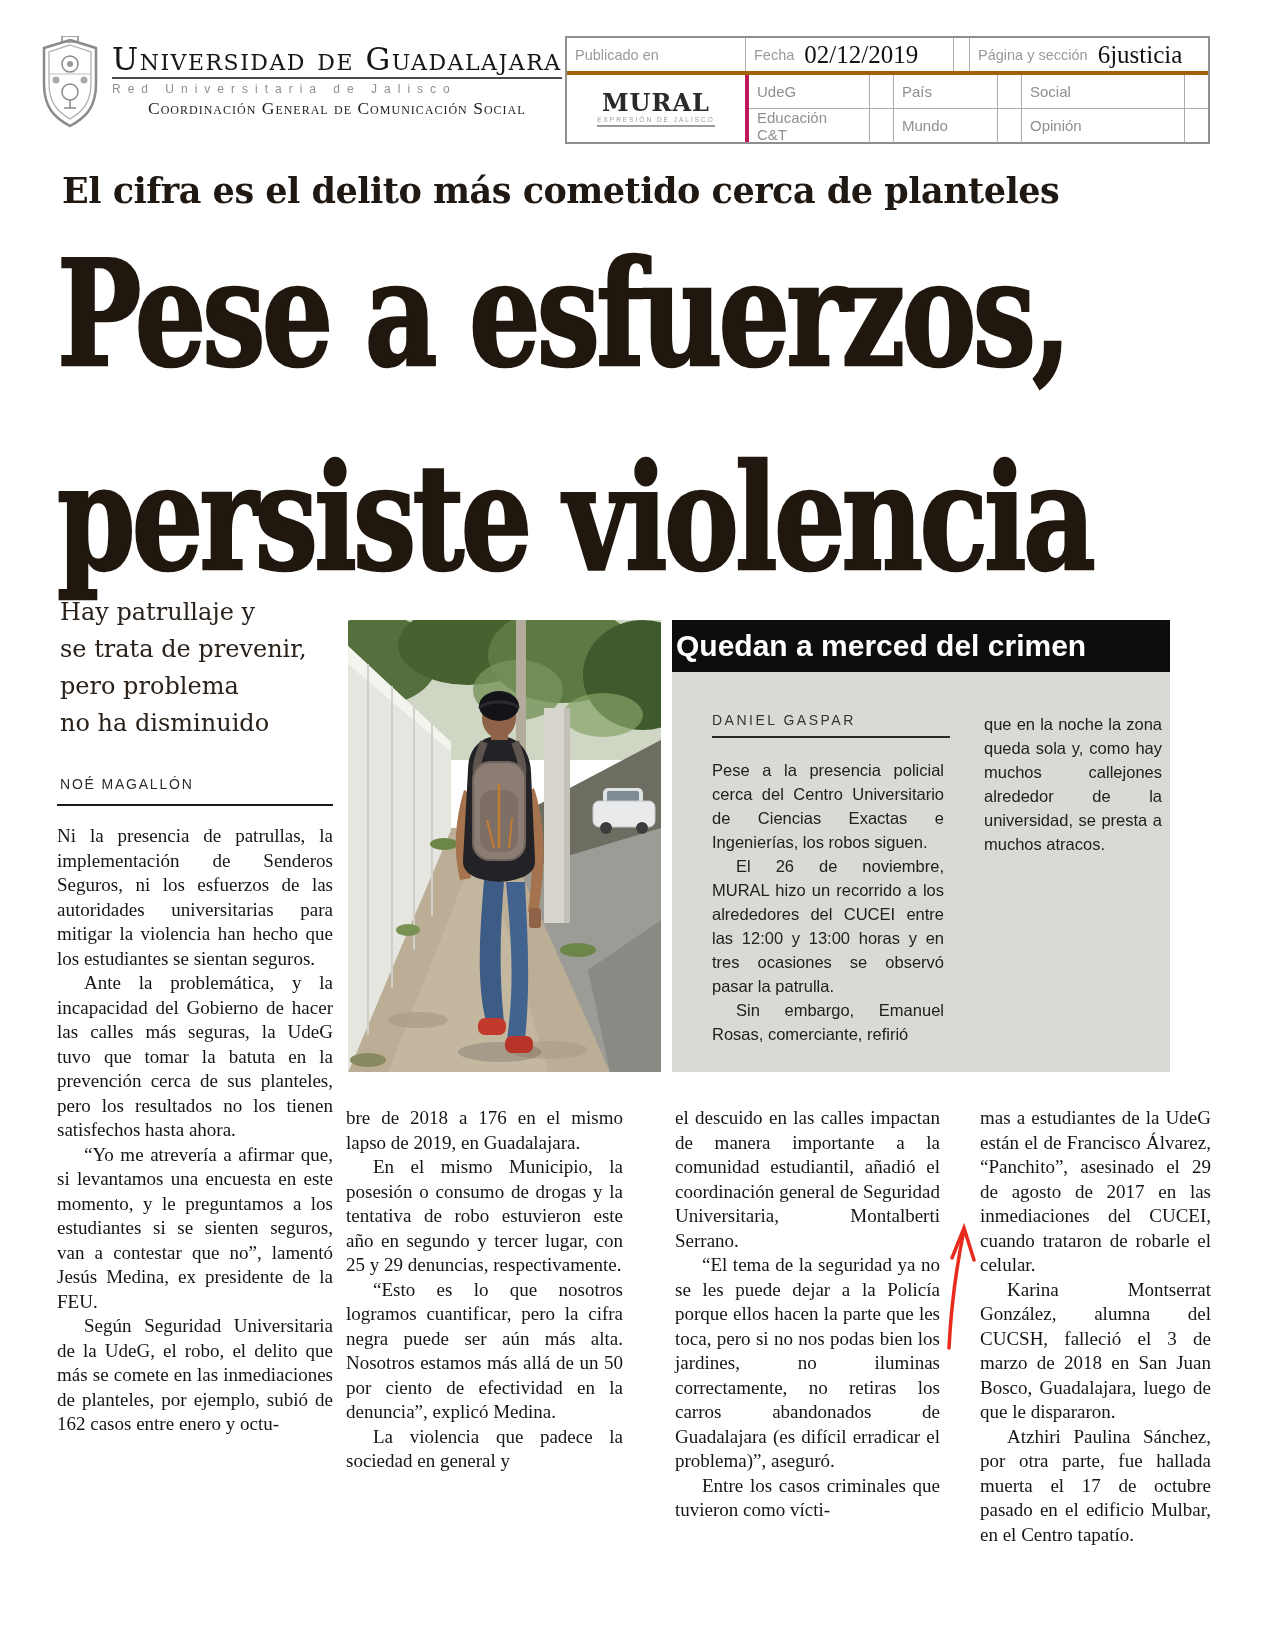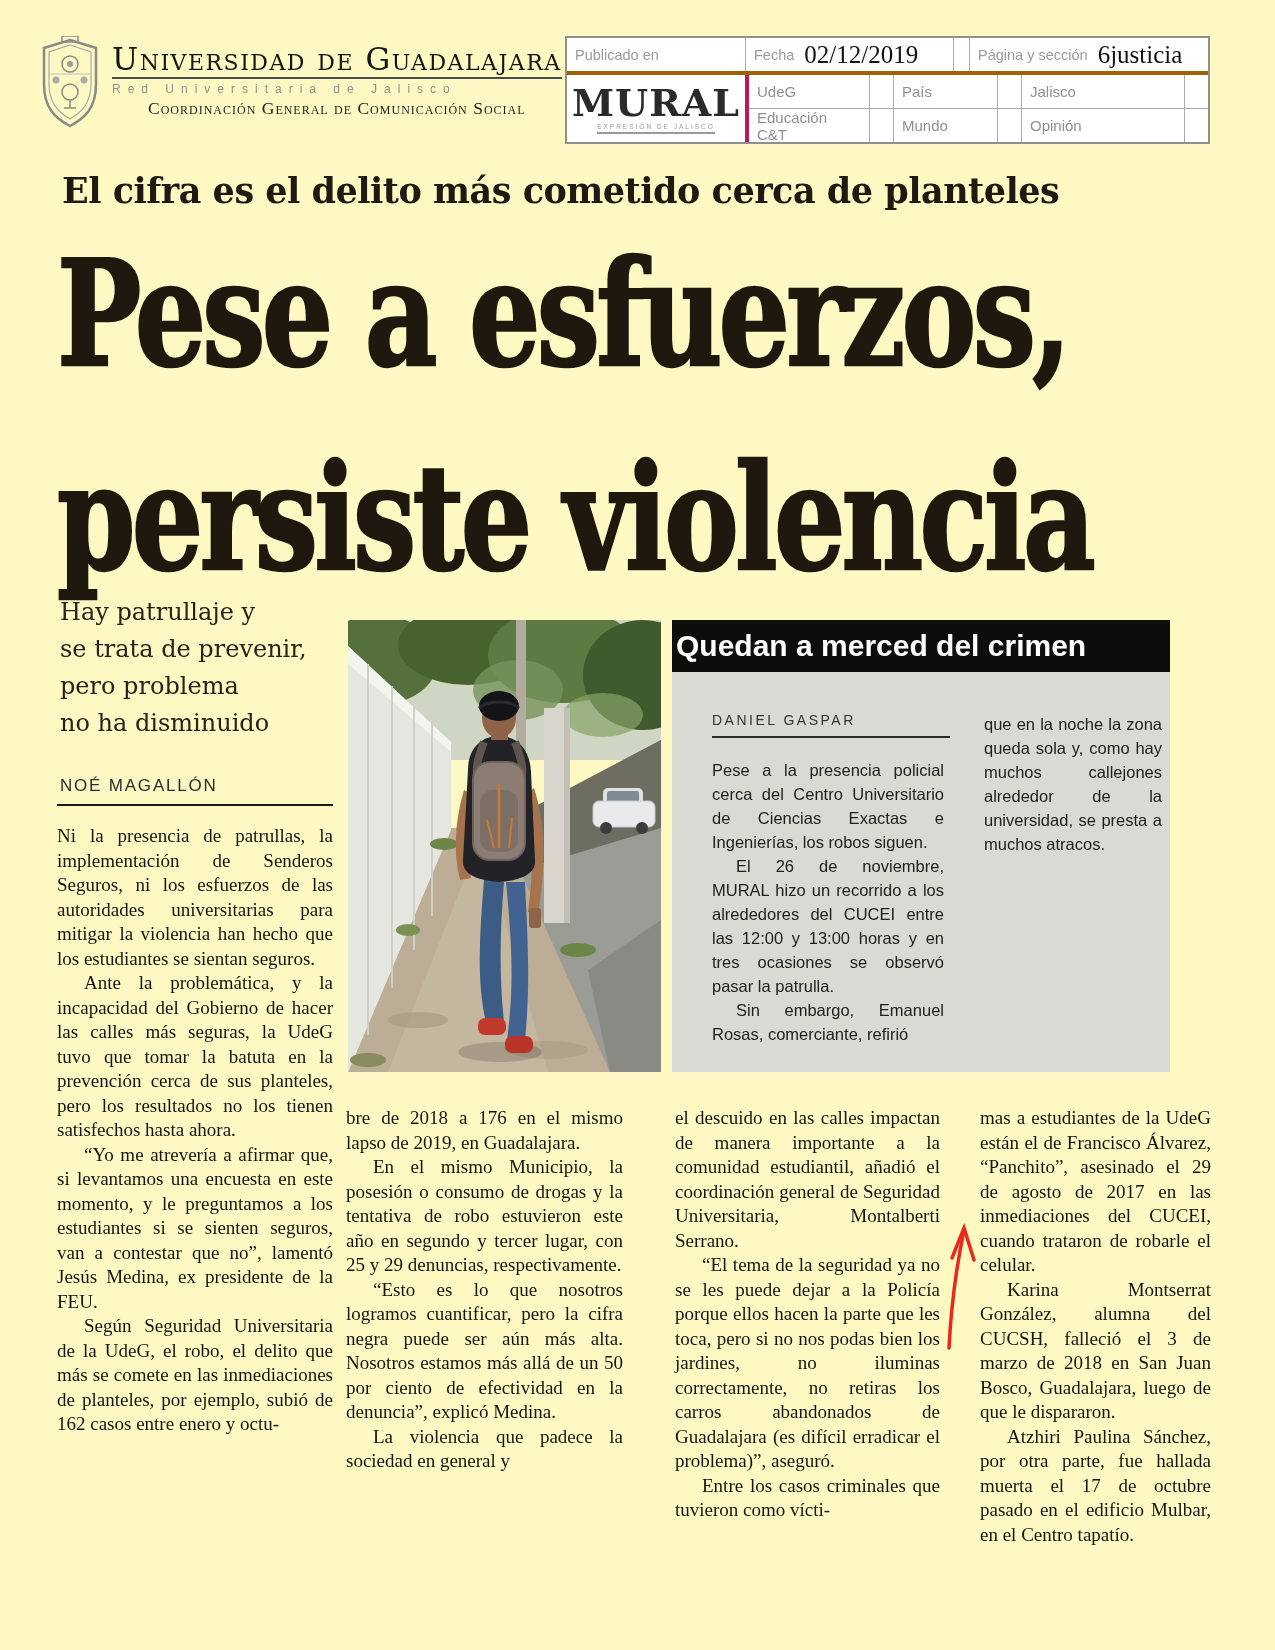--- a/index.html
+++ b/index.html
@@ -1,18 +1,18 @@
 <!DOCTYPE html>
 <html style="--banner-black: #0c0e0c; --sidebar-gray: #dadad5; --arrow-red: #e8291c;"><head>
 <meta charset="utf-8">
 <style>
   html,body { margin:0; padding:0; background:#e9e9e9; }
   #page {
     position:relative; width:1275px; height:1650px; margin:0 auto;
-    background:#fef9c3; overflow:hidden;
+    background:#ffffff; overflow:hidden;
     font-family:"Liberation Serif", serif; color:#181512;
   }
 
   
   .hdr-logo { position:absolute; left:38px; top:36px; display:flex; gap:10px; }
   .crest { width:64px; height:94px; flex:0 0 auto; }
   .hdr-text { padding-top:6px; }
   .univ-name {
     font-family:"DejaVu Serif", serif; font-variant:small-caps;
     font-size:31px; letter-spacing:1.5px; color:#161616;
@@ -44,21 +44,21 @@
   .ct-pub   { width:178px; }
   .ct-fecha { width:208px; }
   .ct-sp    { width:16px; padding:0; }
   .ct-pag   { flex:1; }
   .ct-body  { display:flex; }
   .ct-logo  {
     width:178px; box-sizing:border-box; display:flex; flex-direction:column;
     align-items:center; justify-content:center;
   }
   .mural-word {
-    font-family:"DejaVu Serif", serif; font-weight:bold; font-size:38px;
+    font-family:"DejaVu Serif", serif; font-weight:bold; font-size:24px;
     letter-spacing:1px; color:#2a2a2a; line-height:1;
   }
   .mural-tag {
     font-size:6.5px; letter-spacing:2px; color:#9a9a9a; margin-top:1px;
     border-bottom:2px solid #9a9a9a; padding-bottom:2px; white-space:nowrap;
   }
   .ct-grid { flex:1; display:flex; flex-direction:column; border-left:4px solid #be185d; }
   .ct-grid .ct-row:last-child { border-top:1px solid #ababab; }
   .ct-l1 { width:120px; } .ct-l2 { width:104px; } .ct-l3 { flex:1; }
   .ct-box { width:24px; padding:0; }
@@ -80,21 +80,21 @@
   }
 
   
   .deck {
     position:absolute; left:60px; top:594px; width:300px;
     font-family:"DejaVu Serif", serif; font-size:24px; line-height:37px;
     color:#2a221a; white-space:pre-line;
   }
   .byline-main {
     position:absolute; left:60px; top:776px;
-    font-family:"Liberation Sans", sans-serif; font-size:17px;
+    font-family:"Liberation Sans", sans-serif; font-size:14px;
     letter-spacing:1.8px; color:#2c2c2c;
   }
   .byline-rule { position:absolute; left:57px; top:804px; width:276px; border-top:2px solid #191919; }
 
   
   .body-col {
     position:absolute; text-align:justify;
     font-size:19px; line-height:24.5px; color:#171513;
   }
   .body-col p { margin:0; text-indent:27px; }
@@ -181,21 +181,21 @@
       <div class="ct-logo">
         <div class="mural-word">MURAL</div>
         <div class="mural-tag">EXPRESIÓN DE JALISCO</div>
       </div>
       <div class="ct-grid">
         <div class="ct-row">
           <div class="ct-cell ct-l1">UdeG</div>
           <div class="ct-cell ct-box"></div>
           <div class="ct-cell ct-l2">País</div>
           <div class="ct-cell ct-box"></div>
-          <div class="ct-cell ct-l3">Jalisco</div>
+          <div class="ct-cell ct-l3">Social</div>
           <div class="ct-cell ct-box"></div>
         </div>
         <div class="ct-row">
           <div class="ct-cell ct-l1">Educación C&amp;T</div>
           <div class="ct-cell ct-box"></div>
           <div class="ct-cell ct-l2">Mundo</div>
           <div class="ct-cell ct-box"></div>
           <div class="ct-cell ct-l3">Opinión</div>
           <div class="ct-cell ct-box"></div>
         </div>

